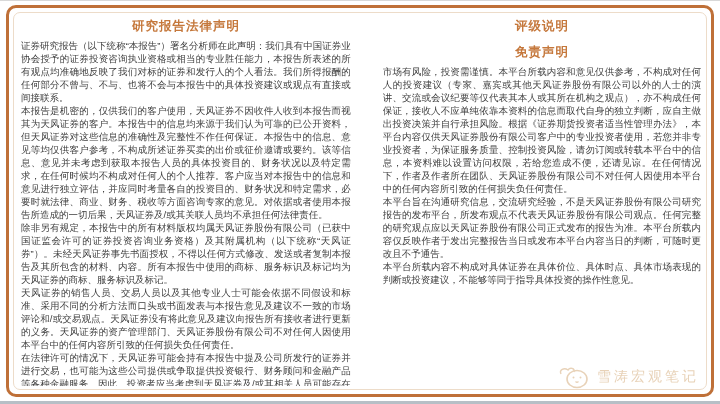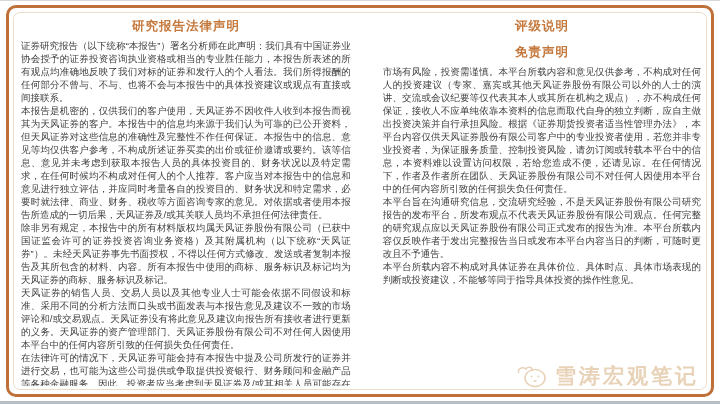--- a/index.html
+++ b/index.html
@@ -43,21 +43,21 @@
     font-size:9.5px;line-height:13px;color:var(--text);
     text-align:justify;margin:0;word-break:break-all;
   }
   .rating-list .para{margin-bottom:3px;}
   .watermark{
     position:absolute;right:12px;bottom:4px;
     display:flex;align-items:center;gap:6px;
     color:var(--watermark);pointer-events:none;
   }
   .wm-text{
-    font-size:21px;font-weight:bold;letter-spacing:3px;
+    font-size:14px;font-weight:normal;letter-spacing:3px;
   }
   .wm-icon{display:inline-flex;}
 </style>
 </head>
 <body>
 
 <div class="page-edge-top"></div>
 
 <div class="slide">
   <div class="inner-line"></div>

